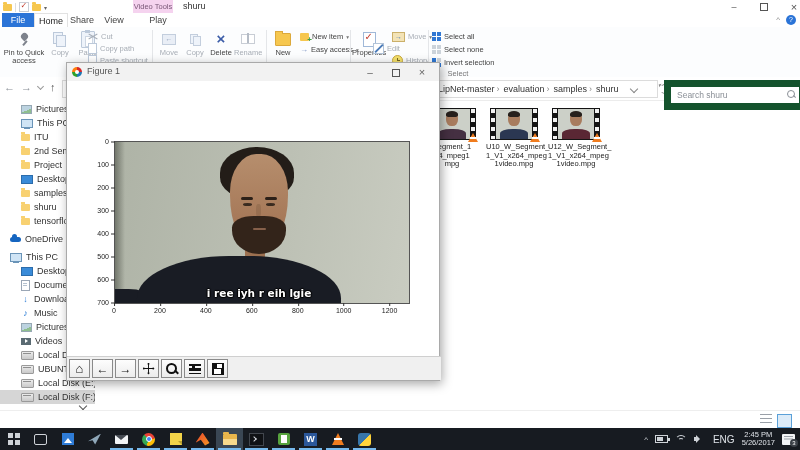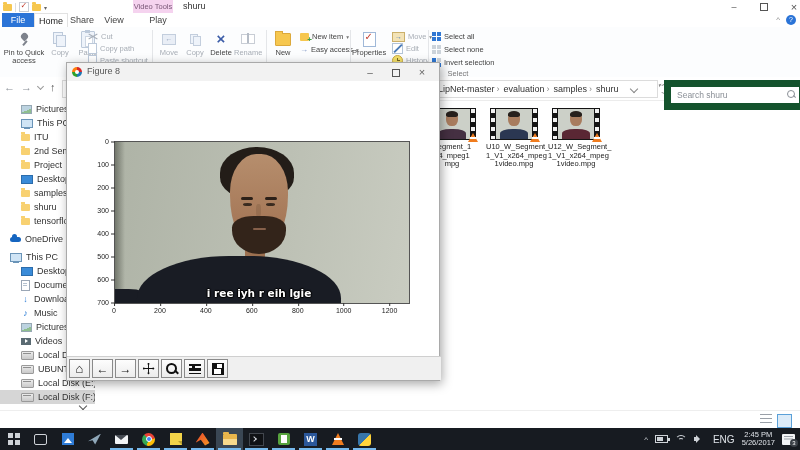--- a/index.html
+++ b/index.html
@@ -381,21 +381,21 @@
       <div class="ricbox">
           <span class="ric ic-props"></span>
         </div>
       <span>Properties</span>
     </div>
     <div class="rsmall dis" style="left:392px;top:4px;">
       <span class="ric ic-open"></span>
       <span>Move</span>
       <span class="caret-s">▾</span>
     </div>
-    <div class="rsmall dis" style="left:392px;top:16px;">
+    <div class="rsmall dis" style="left:373px;top:16px;">
       <span class="ric ic-edit"></span>
       <span>Edit</span>
     </div>
     <div class="rsmall dis" style="left:392px;top:28px;">
       <span class="ric ic-history"></span>
       <span>History</span>
     </div>
     <div class="rsep" style="left:428px;"></div>
 
     <div class="rsmall" style="left:432px;top:4px;">
@@ -610,21 +610,21 @@
     <div class="viewtoggles">
       <span class="vt-list"></span>
       <span class="vt-thumbs"></span>
     </div>
   </div>
 </div>
 
 <div id="figwin">
   <div class="figtitle">
     <span class="mpl-ico"></span>
-    <span class="t">Figure 8</span>
+    <span class="t">Figure 1</span>
     <div class="figctl">
       <span class="ctl-min"></span>
       <span class="ctl-max"><i></i></span>
       <span class="ctl-close"></span>
     </div>
   </div>
 
   <div class="figcanvas">
     <div class="plot">
       <span class="shirt-corner"></span>

